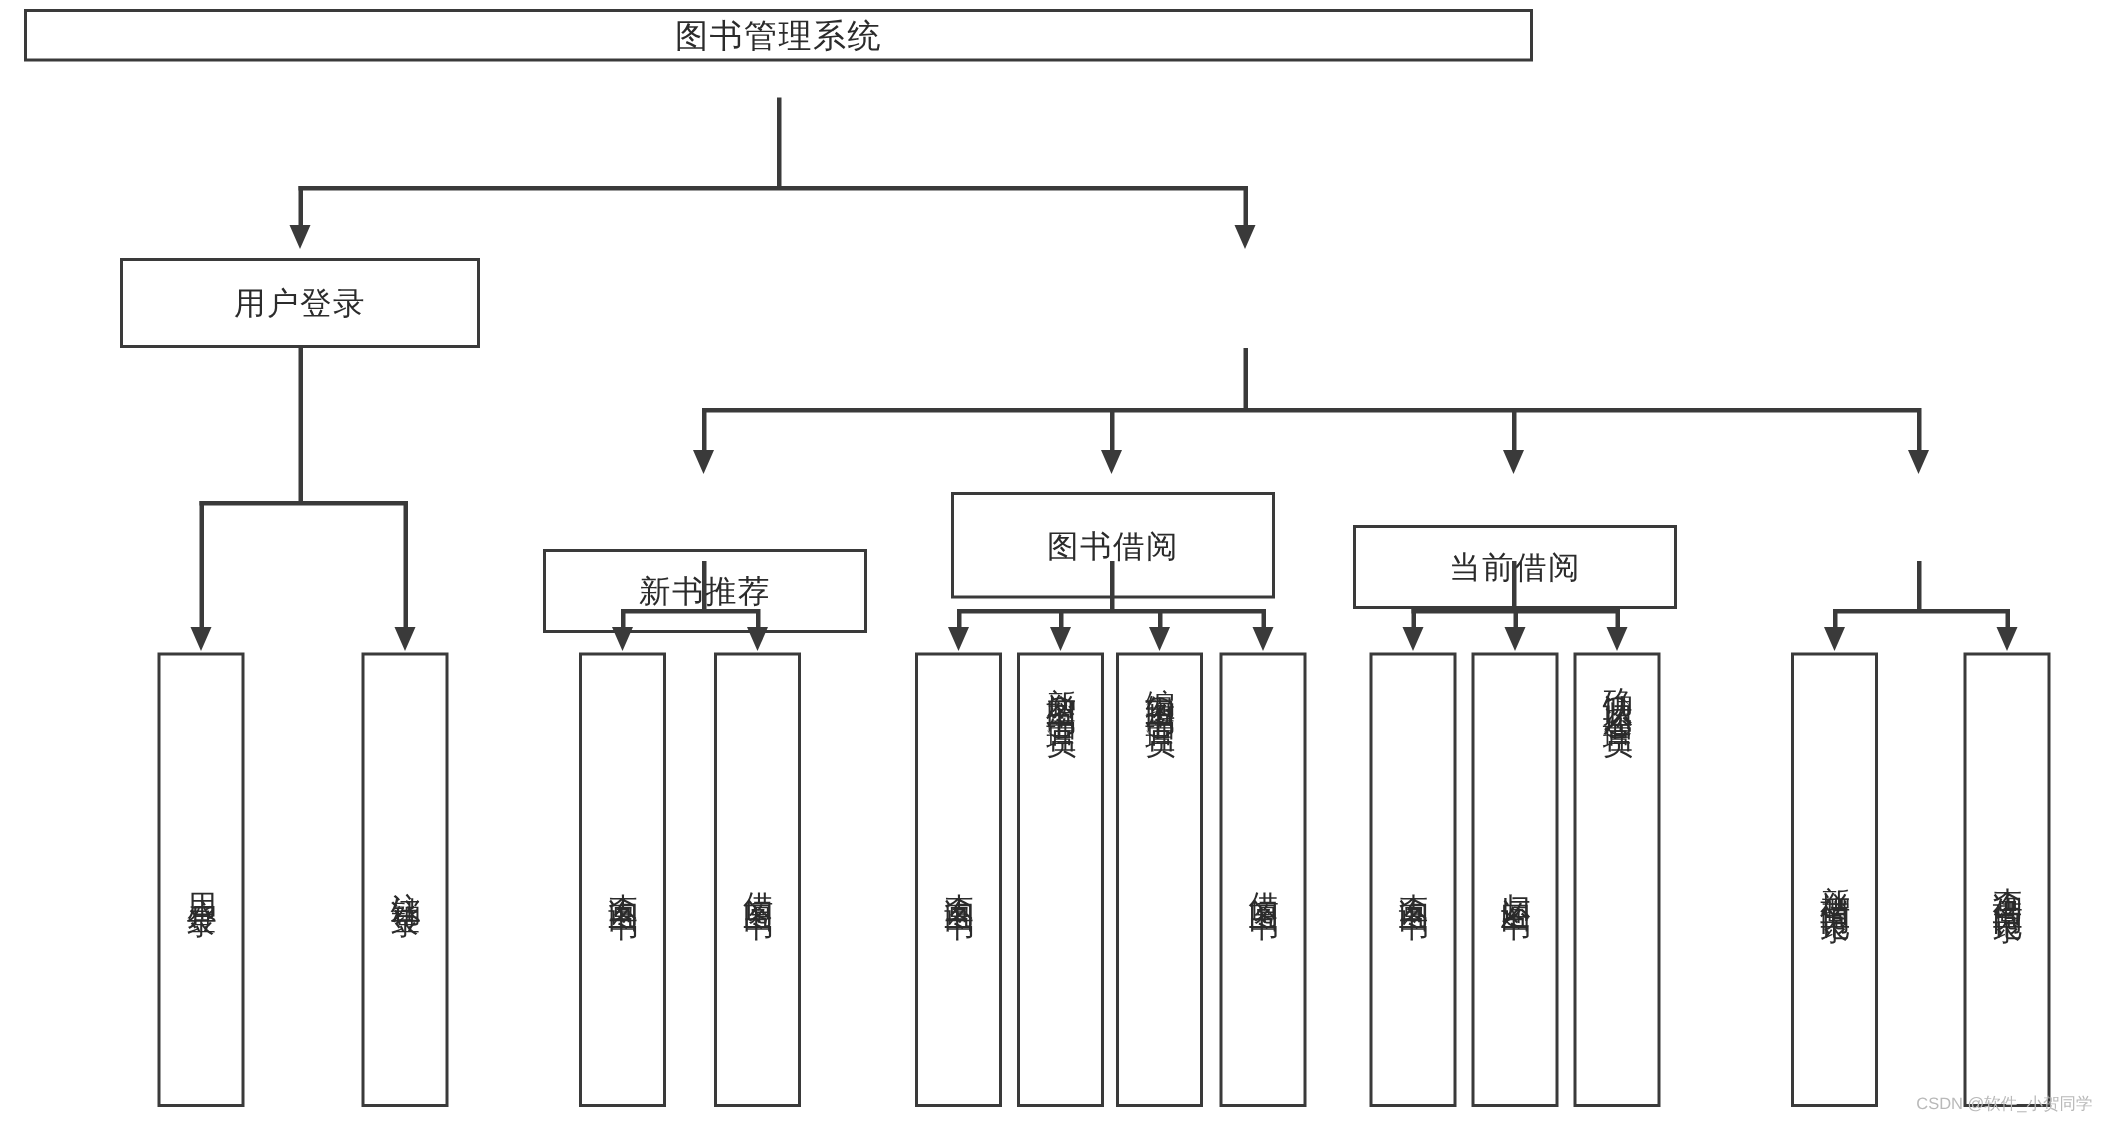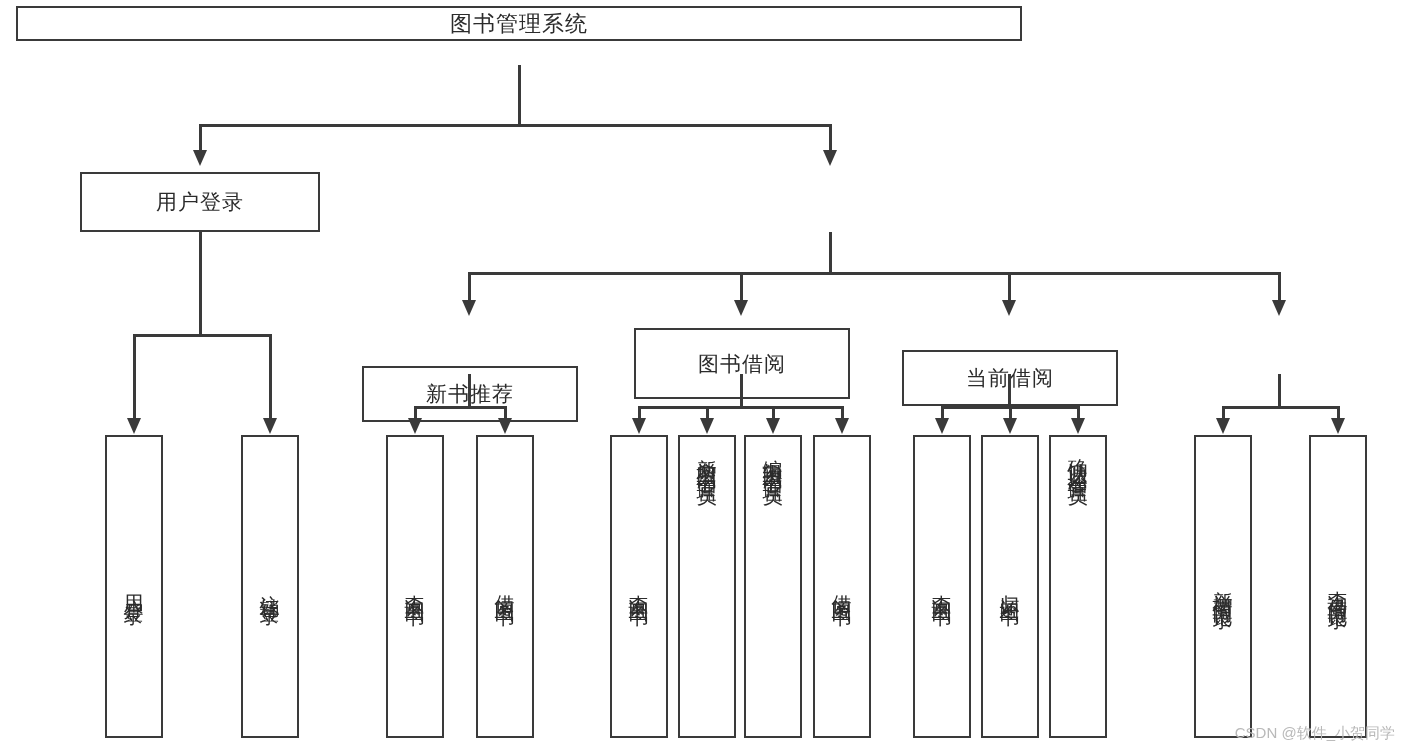--- a/index.html
+++ b/index.html
@@ -67,21 +67,21 @@
     height: 0;
     border-left: 7px solid transparent;
     border-right: 7px solid transparent;
     border-top: 16px solid #3a3a3a;
   }
   
   #watermark {
     position: absolute;
     right: 10px;
     bottom: 4px;
-    font-size: 15px;
+    font-size: 11px;
     color: #b9b9b9;
     font-family: "Liberation Sans", "DejaVu Sans", sans-serif;
     white-space: nowrap;
     pointer-events: none;
   }
 </style>
 </head>
 <body>
 
 <div id="canvas">

